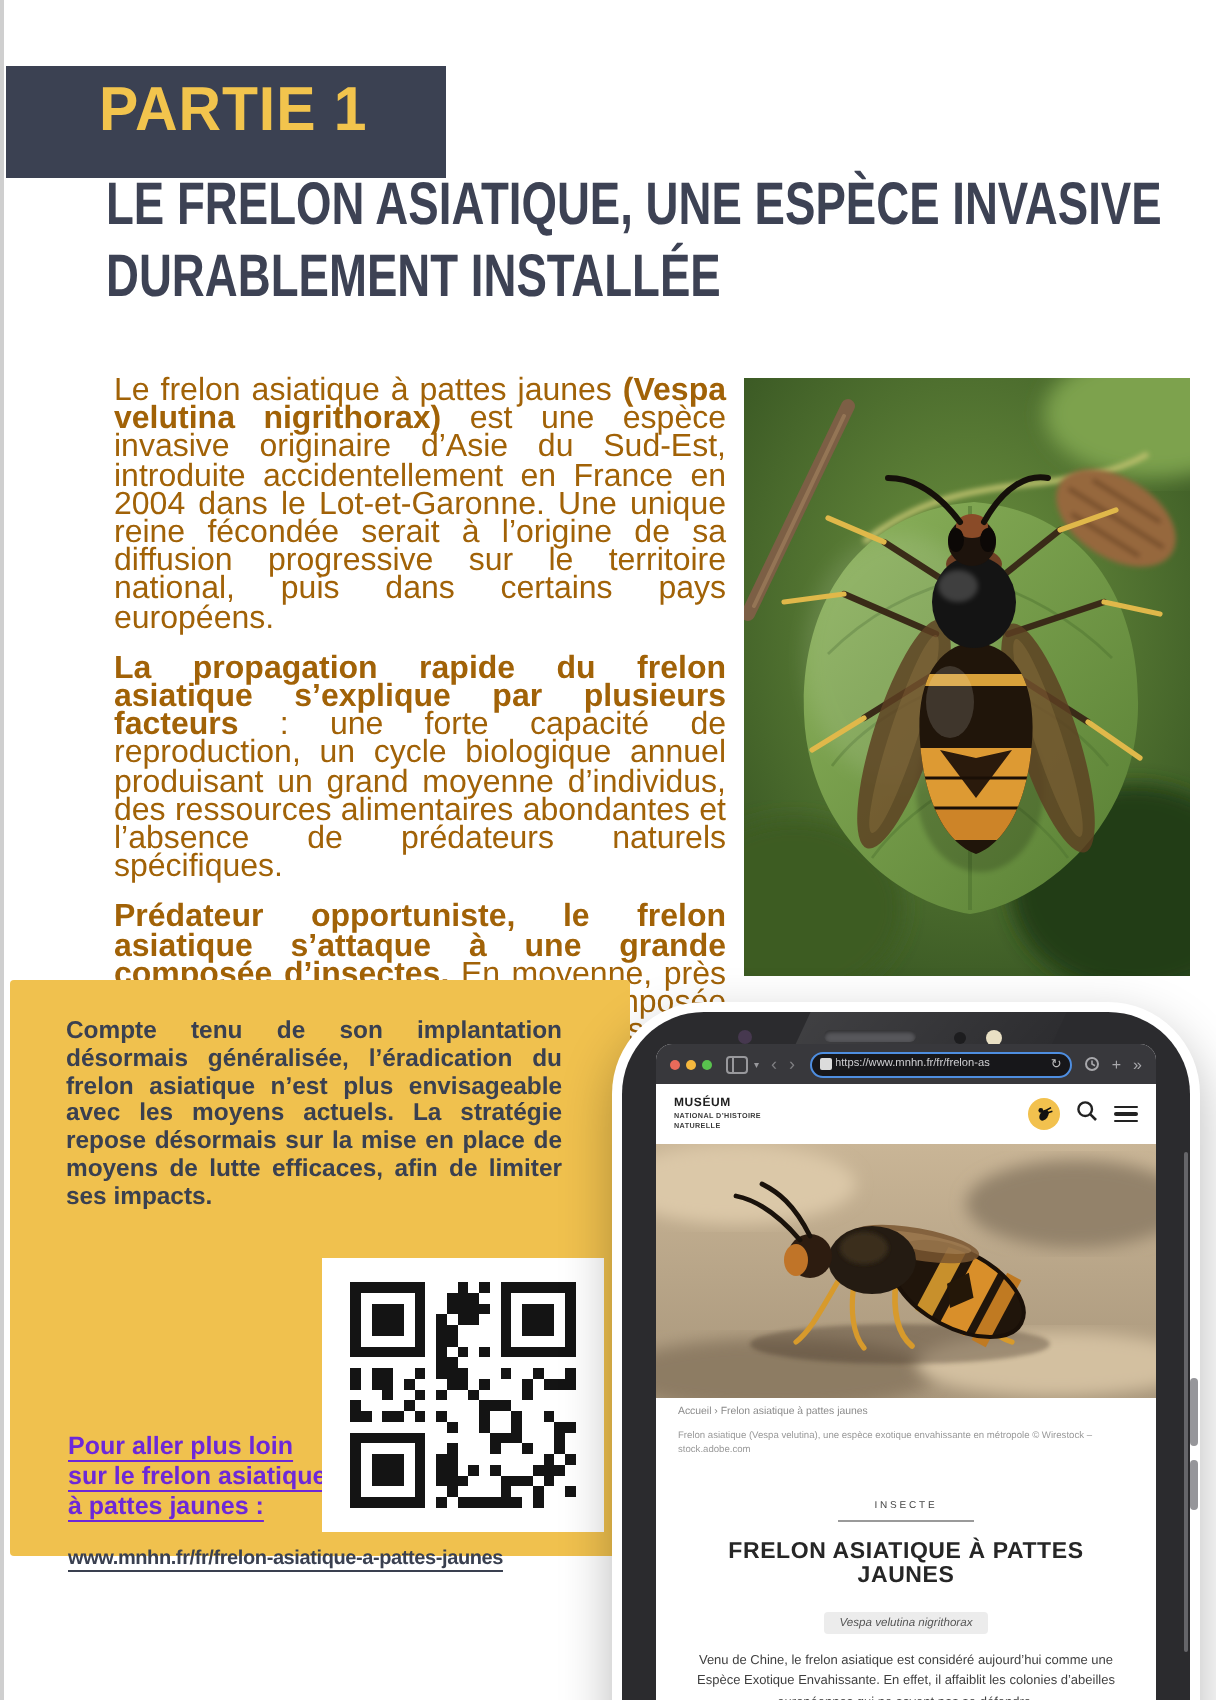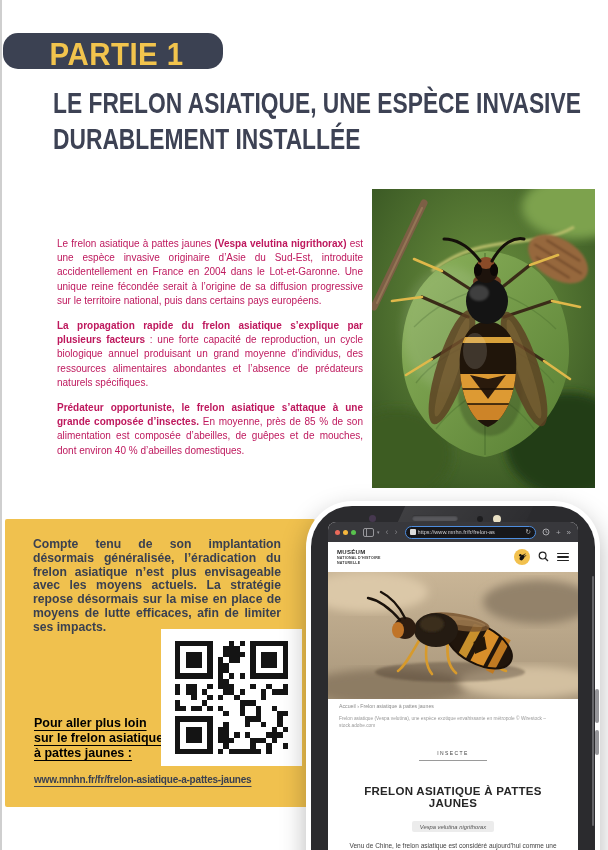--- a/index.html
+++ b/index.html
@@ -1,44 +1,44 @@
 <!DOCTYPE html>
 <html><head>
 <meta charset="utf-8">
 <style>
   html,body{margin:0;padding:0;background:#e8e8e8;}
   .page{position:relative;width:608px;height:850px;background:#ffffff;overflow:hidden;
         font-family:"Liberation Sans",sans-serif;margin:0 auto;}
   .page-edge{position:absolute;left:0;top:0;width:2px;height:100%;background:#cfcfcf;}
 
   
-  .part-band{position:absolute;left:3px;top:33px;width:220px;height:36px;background:#3B4152;border-radius:15px;}
+  .part-band{position:absolute;left:3px;top:33px;width:220px;height:56px;background:#3B4152;}
   .part-band span{display:block;padding-left:49px;line-height:44px;font-size:31px;font-weight:700;
         color:#F2C44D;letter-spacing:.5px;transform:scaleX(.95);transform-origin:left center;white-space:nowrap;}
   .doc-title{position:absolute;left:53px;top:85px;margin:0;color:#3D4254;font-weight:700;}
   .doc-title span{display:block;font-size:30px;line-height:36px;transform:scaleX(.76);
         transform-origin:left top;white-space:nowrap;}
 
   
-  .text-col{position:absolute;left:57px;top:189px;width:306px;color:#be185d;
-        font-size:10px;line-height:14.2px;text-align:justify;margin-top:48px;}
+  .text-col{position:absolute;left:57px;top:189px;width:306px;color:#a16207;
+        font-size:16px;line-height:14.2px;text-align:justify;}
   .text-col p{margin:0 0 11px 0;}
   .text-col b{font-weight:700;}
 
   .main-photo{position:absolute;left:372px;top:189px;width:223px;height:299px;}
   .main-photo svg{display:block;width:100%;height:100%;}
 
   
-  .callout{position:absolute;left:5px;top:519px;width:310px;height:288px;background:#F0C14E;border-radius:2px;}
+  .callout{position:absolute;left:5px;top:490px;width:310px;height:288px;background:#F0C14E;border-radius:2px;}
   .callout-text{position:absolute;left:28px;top:19px;width:248px;color:#3A4050;font-weight:700;
         font-size:12.2px;line-height:13.8px;text-align:justify;}
   .qr-box{position:absolute;left:161px;top:629px;width:141px;height:137px;background:#ffffff;
         display:flex;align-items:center;justify-content:center;z-index:2;}
   .qr-box svg{width:113px;height:113px;}
-  .more-label{position:absolute;left:34px;top:716px;color:#000000;font-weight:700;font-size:12.5px;
+  .more-label{position:absolute;left:34px;top:716px;color:#6d28d9;font-weight:700;font-size:12.5px;
         line-height:14.8px;white-space:pre-line;text-decoration:underline;text-underline-offset:2.5px;}
   .mnhn-link{position:absolute;left:34px;top:774px;color:#3A4050;font-weight:700;font-size:10px;
         letter-spacing:-.2px;text-decoration:underline;text-underline-offset:2.5px;cursor:pointer;}
 
   
   .phone{position:absolute;left:306px;top:501px;width:294px;height:420px;z-index:5;}
   .phone-ring{position:relative;width:100%;height:100%;background:#fff;border-radius:46px;
         padding:5px;box-sizing:border-box;box-shadow:0 10px 26px rgba(0,0,0,.28);}
   .side-btn{position:absolute;background:#96969a;border-radius:2px;width:4px;right:1px;}
   .side-btn.b1{top:188px;height:34px;}
@@ -81,21 +81,21 @@
 
   .hero{height:127px;flex:0 0 auto;}
   .hero svg{display:block;width:100%;height:100%;}
 
   .web-body{padding:0 11px;flex:1;background:#fff;}
   .web-breadcrumb{margin-top:4px;font-size:5.2px;color:#8a8a8a;}
   .web-caption{margin-top:6px;font-size:4.8px;line-height:1.55;color:#999;}
   .web-cat-wrap{text-align:center;margin-top:11px;}
   .web-cat{display:inline-block;font-size:5px;letter-spacing:1.4px;color:#444;padding:0 18px 4px;
         border-bottom:.5px solid #9a9a9a;}
-  .web-h1{margin:24px 0 0;text-align:center;font-size:11.5px;font-weight:700;color:#262626;letter-spacing:.3px;}
+  .web-h1{margin:9px 0 0;text-align:center;font-size:11.5px;font-weight:700;color:#262626;letter-spacing:.3px;}
   .web-tag-wrap{text-align:center;margin-top:6px;}
   .web-tag{display:inline-block;background:#ECECEC;border-radius:2px;padding:2.5px 8px;font-size:5.8px;
         font-style:italic;color:#555;}
   .web-p{margin:8px auto 0;width:214px;text-align:center;font-size:6.5px;line-height:1.62;color:#3f3f3f;}
 </style>
 </head>
 <body>
 
 <div class="page">
   <div class="page-edge"></div>

